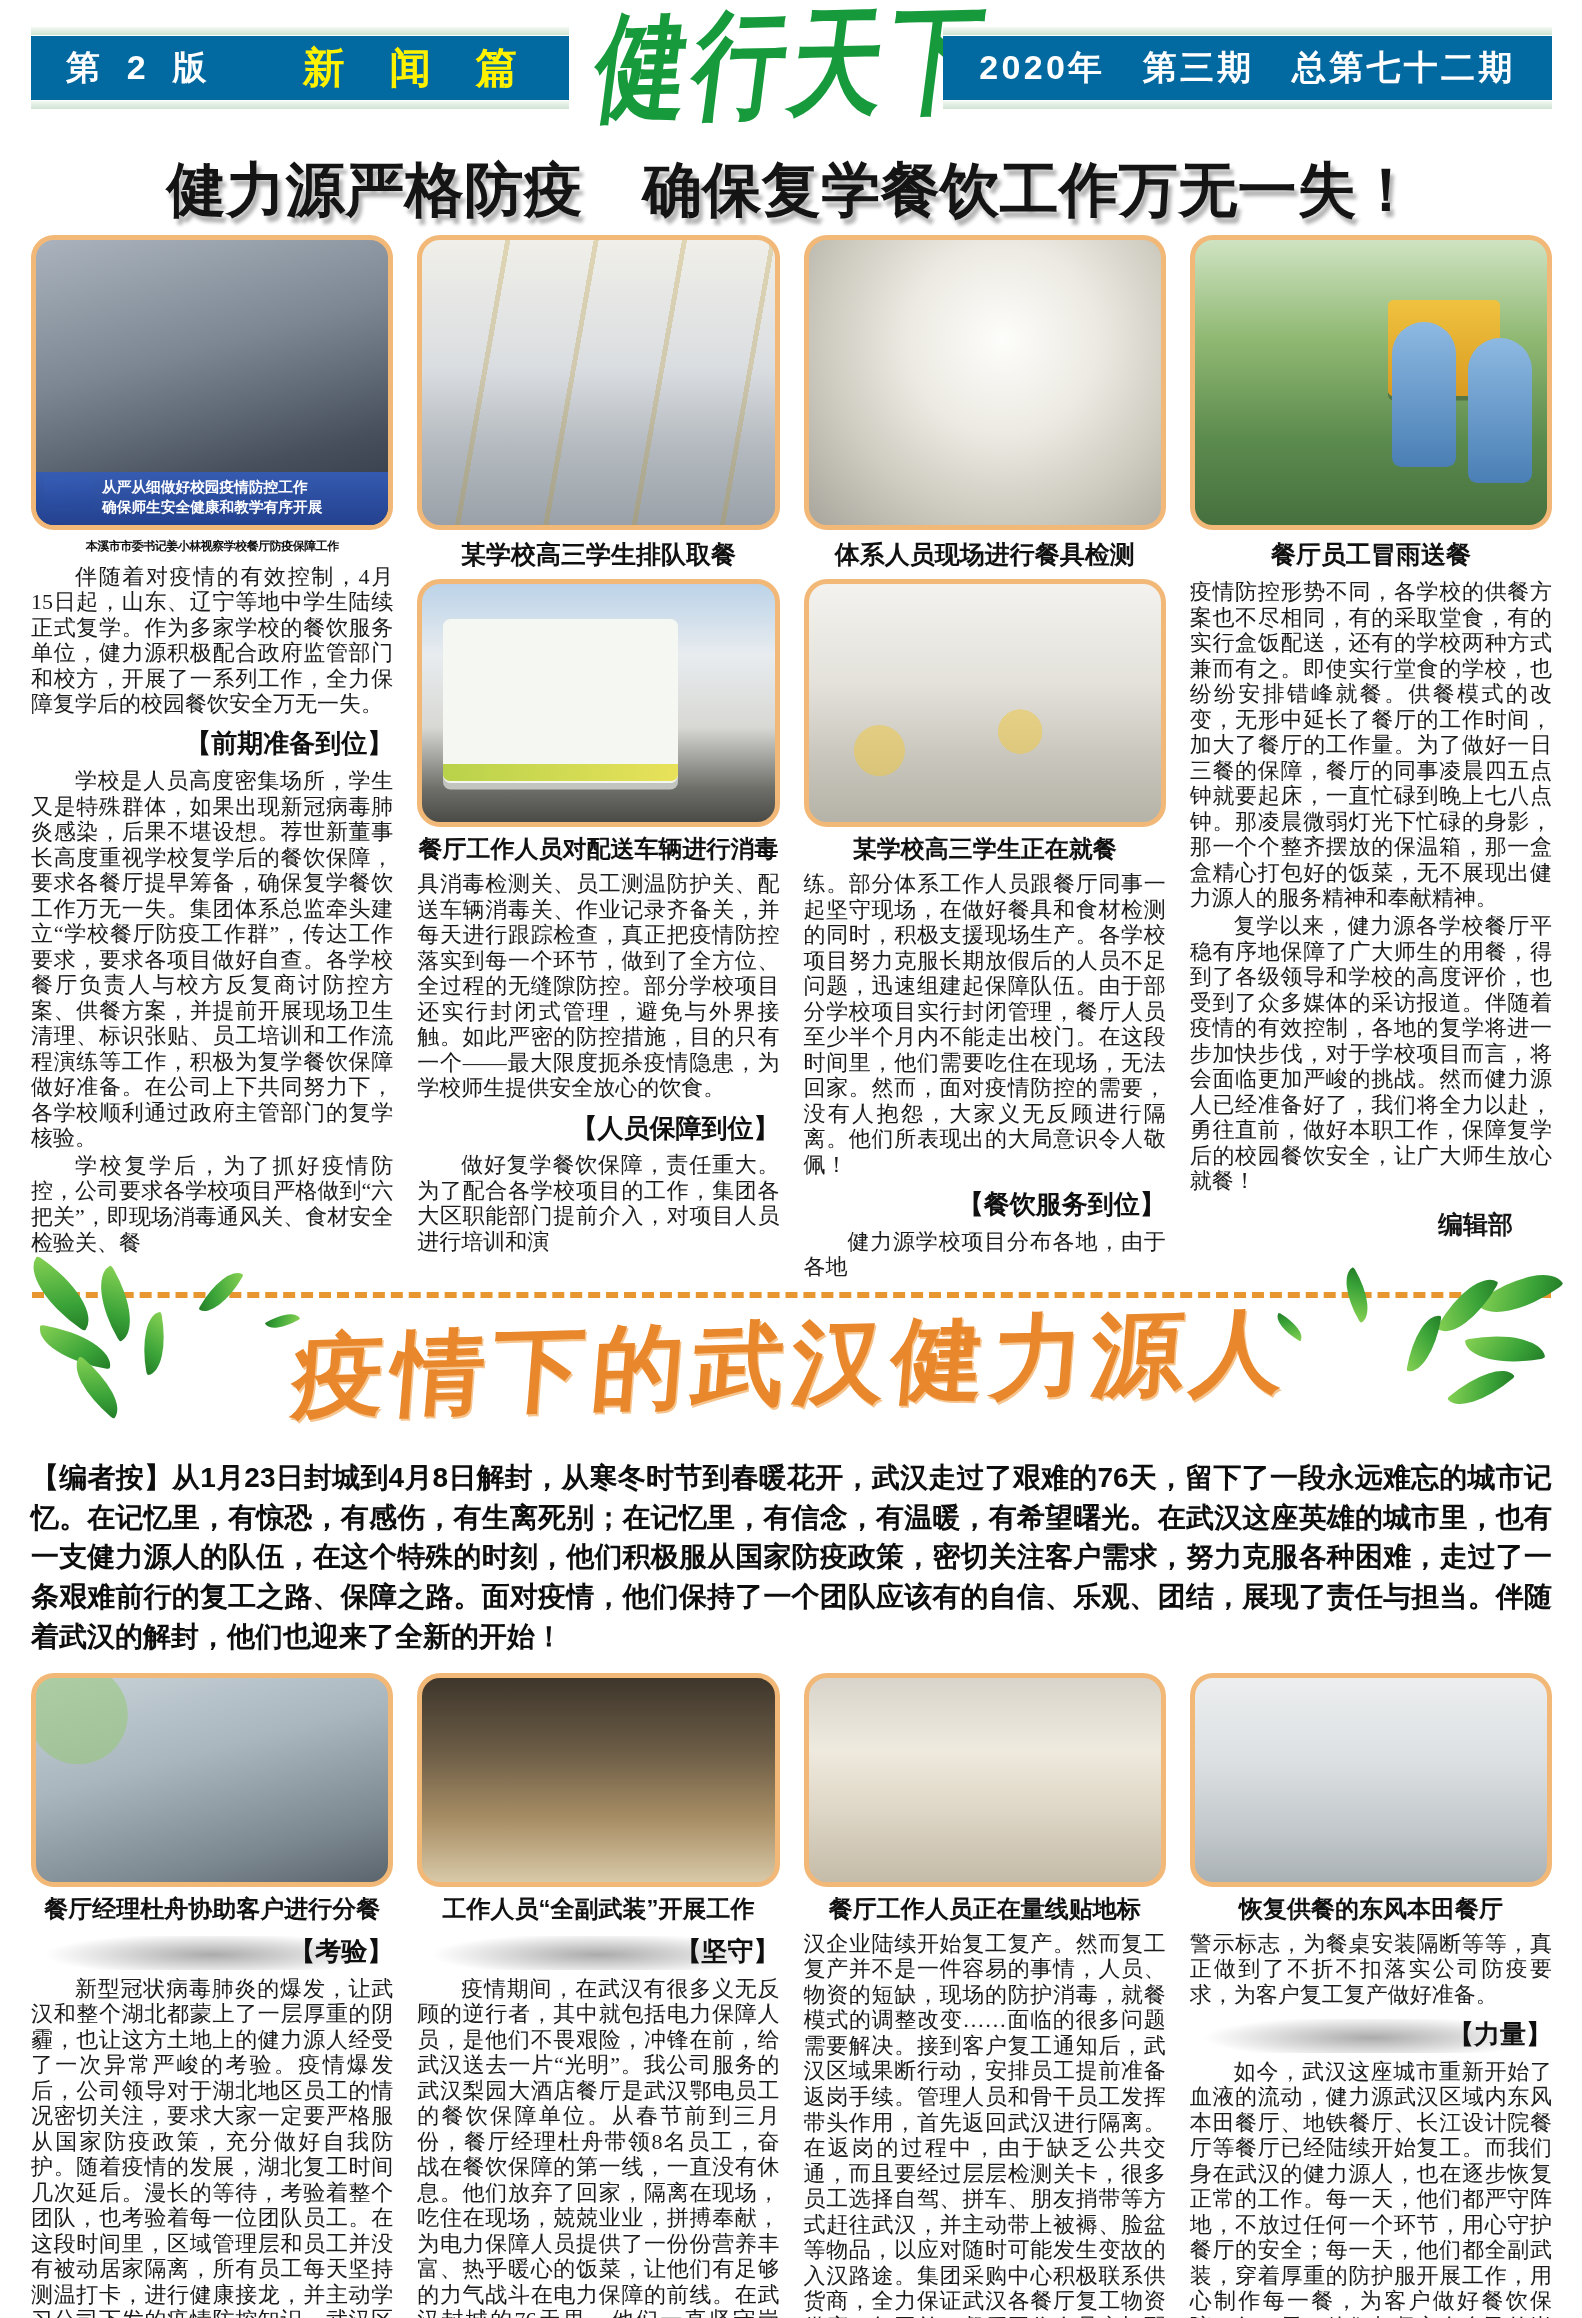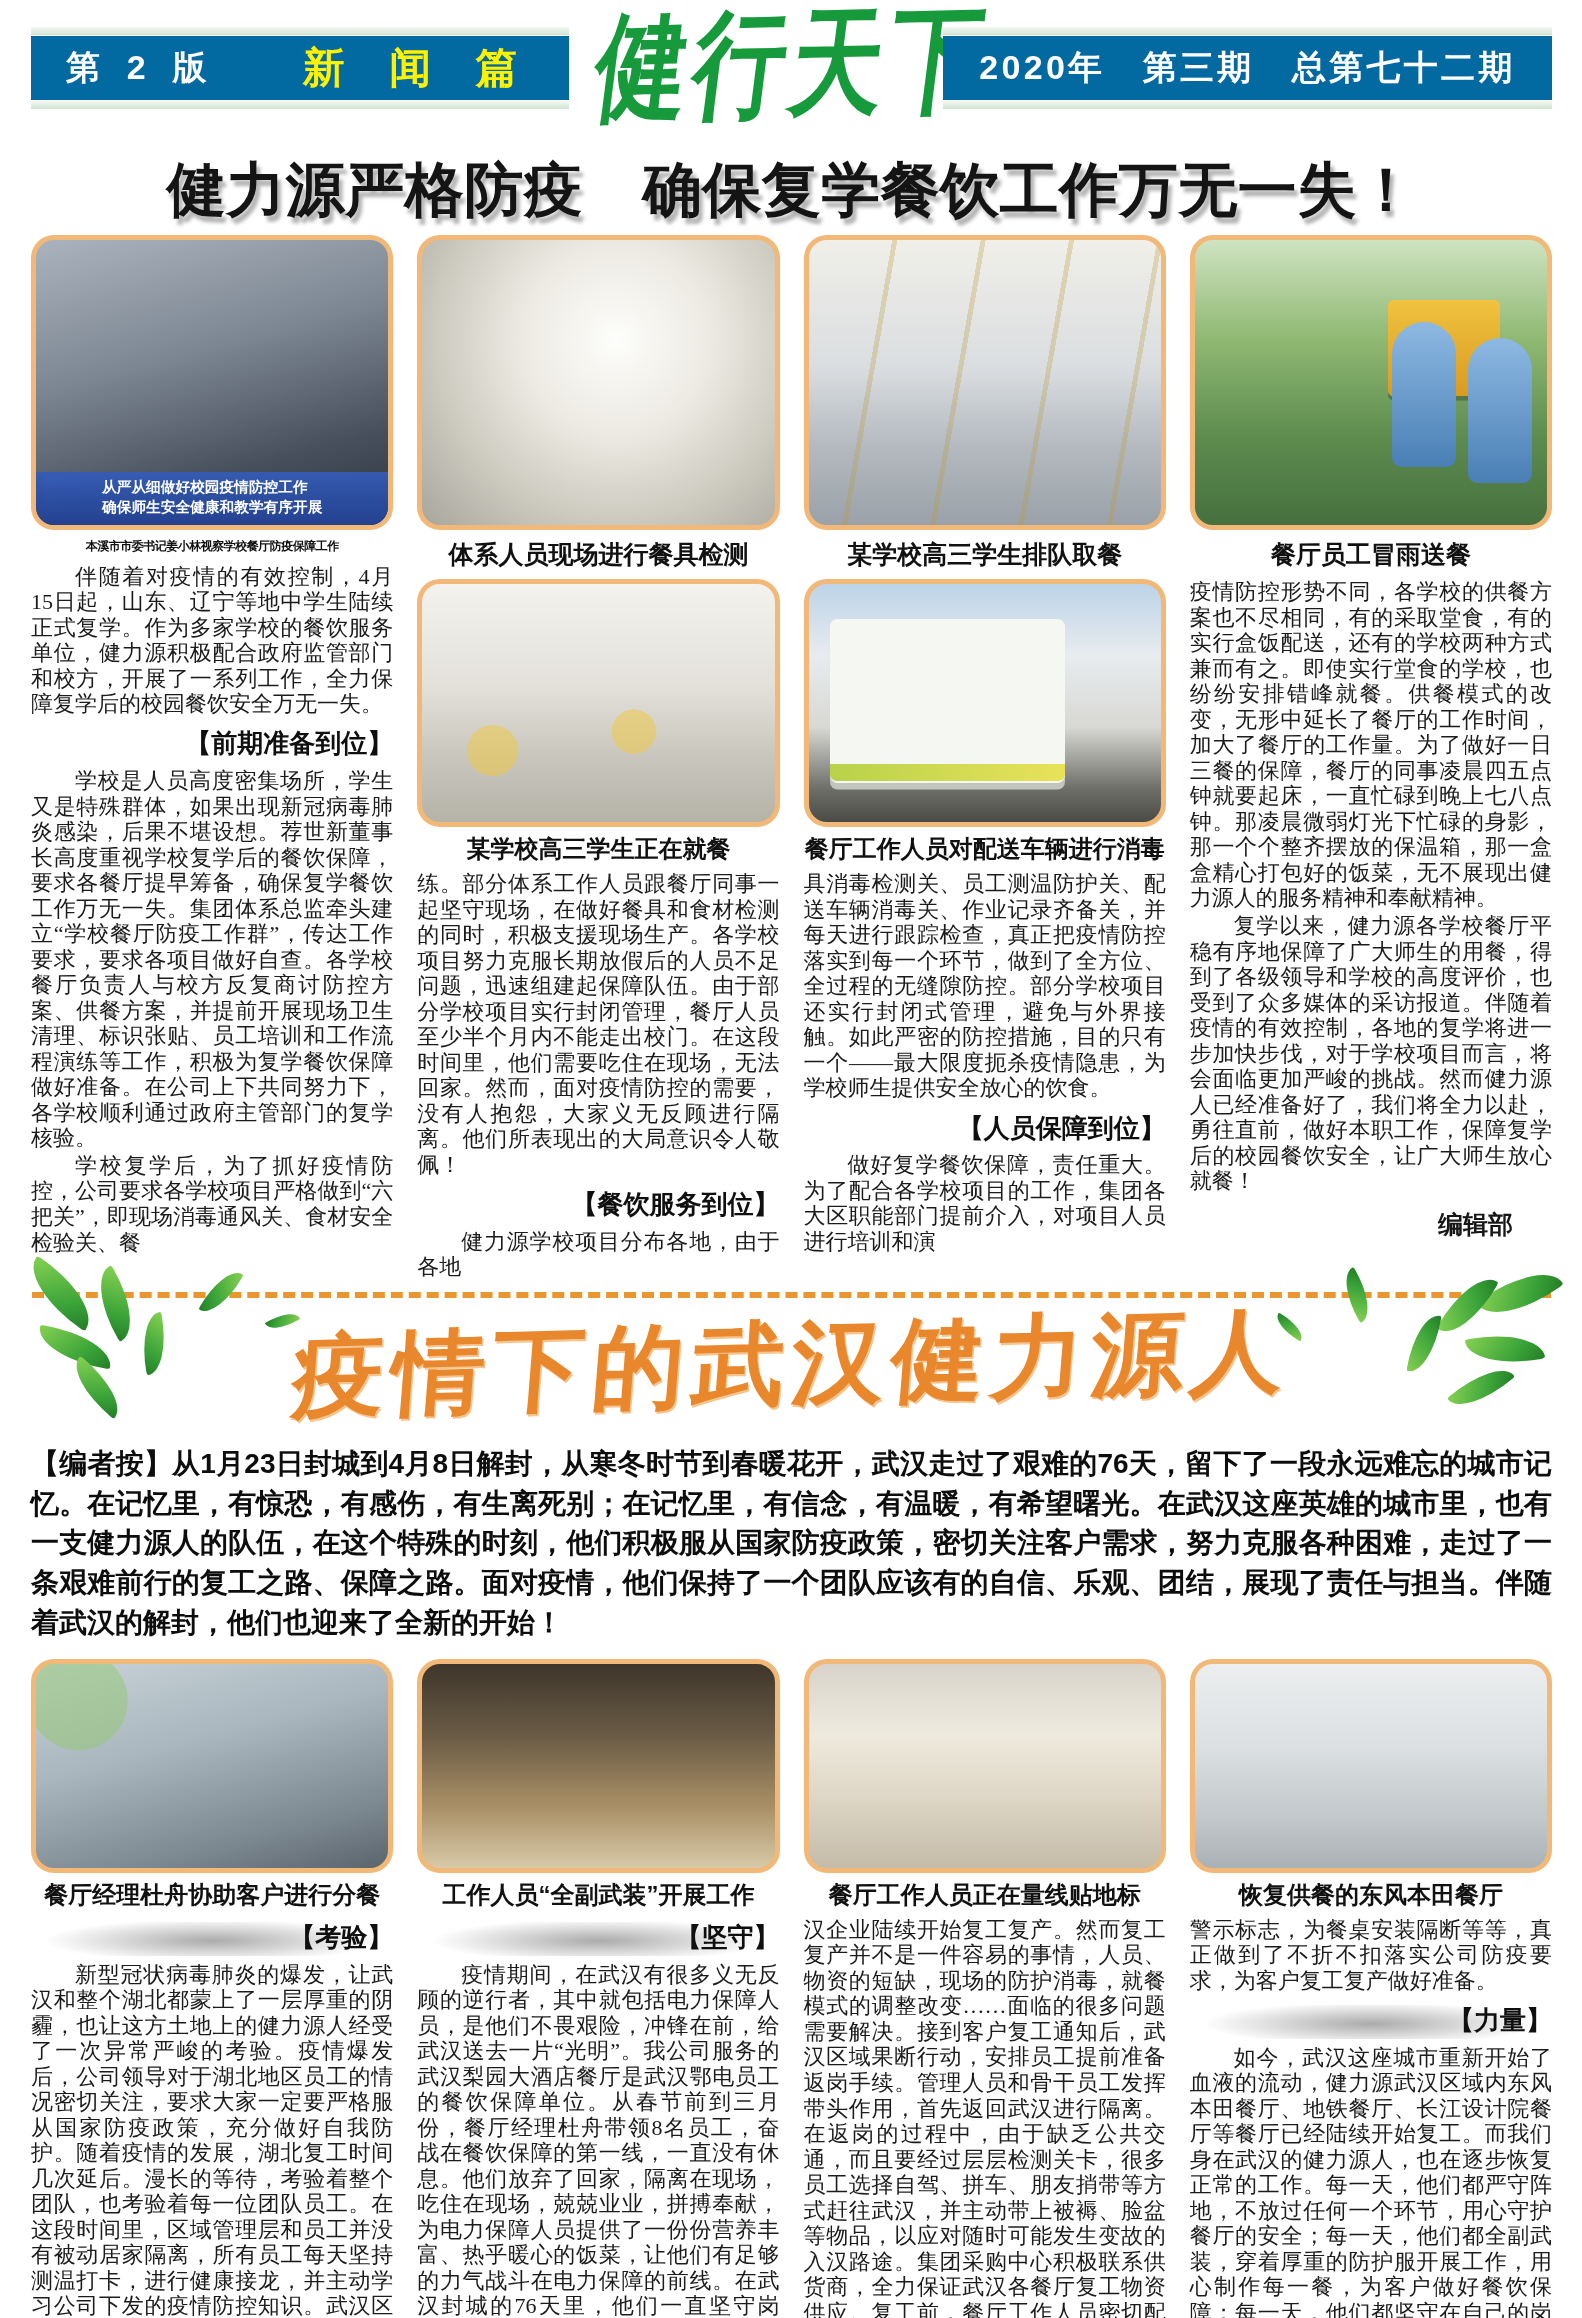--- a/index.html
+++ b/index.html
@@ -50,21 +50,21 @@
 
   .dash-sep { border-top:6px dashed #e8962f; margin:12px 1.1px 0; }
 
   
   .mid-head { position:relative; height:146px; }
   .mid-title { position:absolute; left:50%; top:19.7px; transform:translateX(-50%) skewX(-6deg) rotate(-1.5deg);
     font:900 92px/1 "DejaVu Serif",serif; color:#e8872b; letter-spacing:7.6px; white-space:nowrap;
     text-shadow:1.6px 2.2px 0 #f6c48e; }
   .leaf { position:absolute; display:block; background:linear-gradient(135deg,#86d153 0%,#3aa338 65%,#237d27 100%);
     border-radius:6% 100% 6% 100%; }
-  .ednote { margin-top:0; font:900 28px/1.42 "Liberation Sans",sans-serif; text-align:justify; color:#0d0d0d; }
+  .ednote { margin-top:14px; font:900 28px/1.42 "Liberation Sans",sans-serif; text-align:justify; color:#0d0d0d; }
 
   
   .ph1 { background:linear-gradient(165deg,#aab3bd 0%,#7d8793 40%,#474f5c 75%,#2e3540 100%); }
   .tv-banner { position:absolute; left:0; right:0; bottom:0; padding:6.6px 9.8px 6.6px 66px; text-align:left;
     background:linear-gradient(180deg,rgba(52,92,182,.94),#24418f); color:#fff; font:700 14.7px/1.35 "Liberation Sans",sans-serif; }
   .tv-logo { position:absolute; left:7.6px; bottom:7.6px; width:49px; height:40px; border-radius:4.4px;
     background:linear-gradient(145deg,#6a97dd,#1d3e8c); }
   .ph2 { background:
     repeating-linear-gradient(100deg, rgba(0,0,0,0) 0 82px, rgba(185,155,60,.30) 82px 87px),
     linear-gradient(180deg,#f0efe9 0%,#dadde0 45%,#b4bac0 72%,#9aa1a8 100%); }
@@ -118,40 +118,40 @@
         </div>
       </div>
       <div class="cap cap-sm">本溪市市委书记姜小林视察学校餐厅防疫保障工作</div>
       <p class="ind">伴随着对疫情的有效控制，4月15日起，山东、辽宁等地中学生陆续正式复学。作为多家学校的餐饮服务单位，健力源积极配合政府监管部门和校方，开展了一系列工作，全力保障复学后的校园餐饮安全万无一失。</p>
       <div class="shead">【前期准备到位】</div>
       <p class="ind">学校是人员高度密集场所，学生又是特殊群体，如果出现新冠病毒肺炎感染，后果不堪设想。荐世新董事长高度重视学校复学后的餐饮保障，要求各餐厅提早筹备，确保复学餐饮工作万无一失。集团体系总监牵头建立“学校餐厅防疫工作群”，传达工作要求，要求各项目做好自查。各学校餐厅负责人与校方反复商讨防控方案、供餐方案，并提前开展现场卫生清理、标识张贴、员工培训和工作流程演练等工作，积极为复学餐饮保障做好准备。在公司上下共同努力下，各学校顺利通过政府主管部门的复学核验。</p>
       <p class="ind">学校复学后，为了抓好疫情防控，公司要求各学校项目严格做到“六把关”，即现场消毒通风关、食材安全检验关、餐</p>
     </div>
 
     <div class="col bodytext">
-      <div class="photo ph-tall ph3"></div>
-      <div class="cap">体系人员现场进行餐具检测</div>
-      <div class="photo ph-mid ph-canteen"></div>
-      <div class="cap cap-b">某学校高三学生正在就餐</div>
-      <p>练。部分体系工作人员跟餐厅同事一起坚守现场，在做好餐具和食材检测的同时，积极支援现场生产。各学校项目努力克服长期放假后的人员不足问题，迅速组建起保障队伍。由于部分学校项目实行封闭管理，餐厅人员至少半个月内不能走出校门。在这段时间里，他们需要吃住在现场，无法回家。然而，面对疫情防控的需要，没有人抱怨，大家义无反顾进行隔离。他们所表现出的大局意识令人敬佩！</p>
-      <div class="shead">【餐饮服务到位】</div>
-      <p class="ind">健力源学校项目分布各地，由于各地</p>
-    </div>
-
-    <div class="col bodytext">
       <div class="photo ph-tall ph2"></div>
       <div class="cap">某学校高三学生排队取餐</div>
       <div class="photo ph-mid ph-truck">
         <div class="truckbox"></div>
         <div class="truckstripe"></div>
       </div>
       <div class="cap cap-b">餐厅工作人员对配送车辆进行消毒</div>
       <p>具消毒检测关、员工测温防护关、配送车辆消毒关、作业记录齐备关，并每天进行跟踪检查，真正把疫情防控落实到每一个环节，做到了全方位、全过程的无缝隙防控。部分学校项目还实行封闭式管理，避免与外界接触。如此严密的防控措施，目的只有一个——最大限度扼杀疫情隐患，为学校师生提供安全放心的饮食。</p>
       <div class="shead">【人员保障到位】</div>
       <p class="ind">做好复学餐饮保障，责任重大。为了配合各学校项目的工作，集团各大区职能部门提前介入，对项目人员进行培训和演</p>
+    </div>
+
+    <div class="col bodytext">
+      <div class="photo ph-tall ph3"></div>
+      <div class="cap">体系人员现场进行餐具检测</div>
+      <div class="photo ph-mid ph-canteen"></div>
+      <div class="cap cap-b">某学校高三学生正在就餐</div>
+      <p>练。部分体系工作人员跟餐厅同事一起坚守现场，在做好餐具和食材检测的同时，积极支援现场生产。各学校项目努力克服长期放假后的人员不足问题，迅速组建起保障队伍。由于部分学校项目实行封闭管理，餐厅人员至少半个月内不能走出校门。在这段时间里，他们需要吃住在现场，无法回家。然而，面对疫情防控的需要，没有人抱怨，大家义无反顾进行隔离。他们所表现出的大局意识令人敬佩！</p>
+      <div class="shead">【餐饮服务到位】</div>
+      <p class="ind">健力源学校项目分布各地，由于各地</p>
     </div>
 
     <div class="col bodytext">
       <div class="photo ph-tall ph4">
         <div class="crate"></div>
         <i class="fig" style="left:197px; top:82px;"></i>
         <i class="fig" style="left:273px; top:98px;"></i>
       </div>
       <div class="cap">餐厅员工冒雨送餐</div>
       <p>疫情防控形势不同，各学校的供餐方案也不尽相同，有的采取堂食，有的实行盒饭配送，还有的学校两种方式兼而有之。即使实行堂食的学校，也纷纷安排错峰就餐。供餐模式的改变，无形中延长了餐厅的工作时间，加大了餐厅的工作量。为了做好一日三餐的保障，餐厅的同事凌晨四五点钟就要起床，一直忙碌到晚上七八点钟。那凌晨微弱灯光下忙碌的身影，那一个个整齐摆放的保温箱，那一盒盒精心打包好的饭菜，无不展现出健力源人的服务精神和奉献精神。</p>

